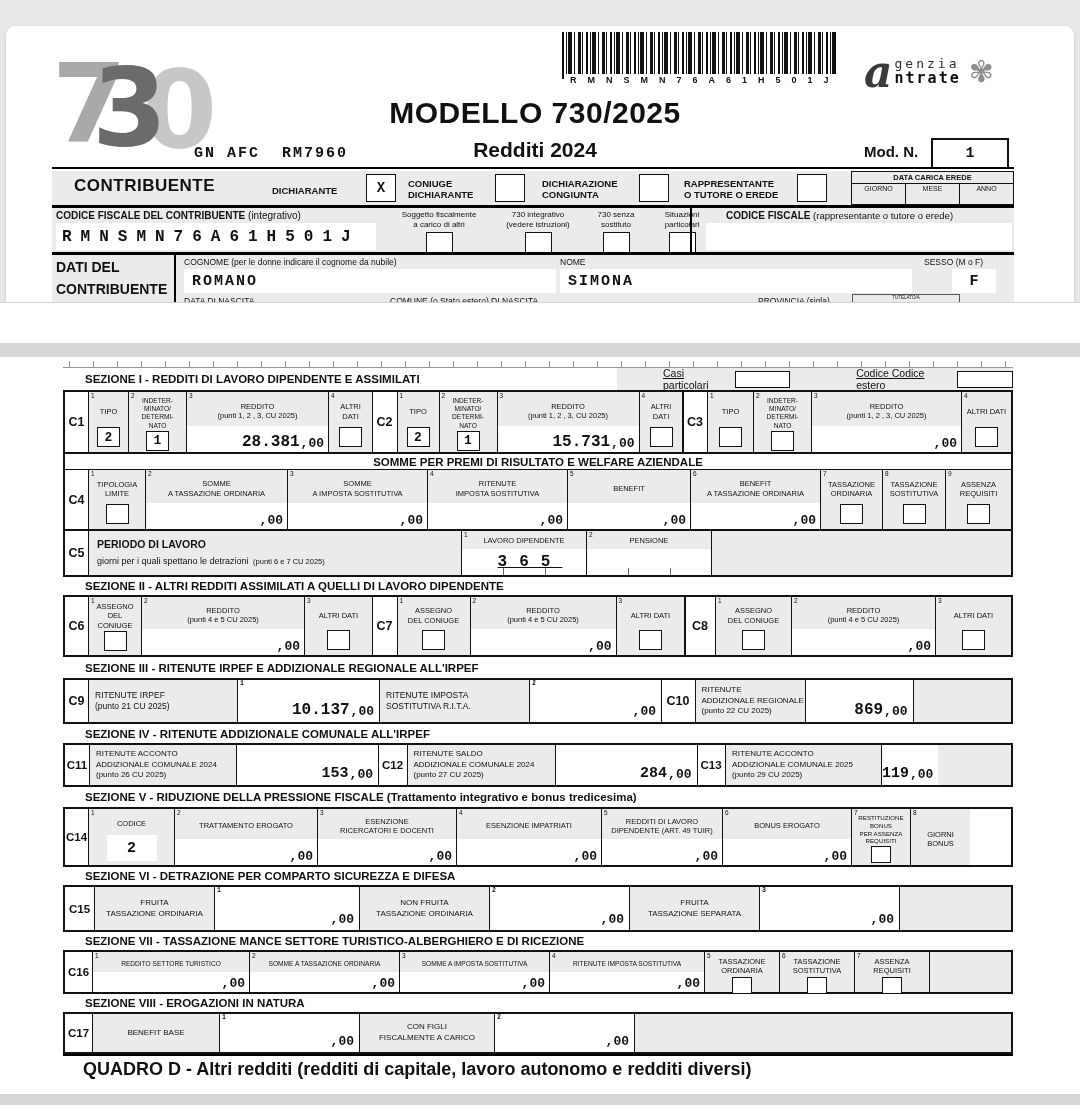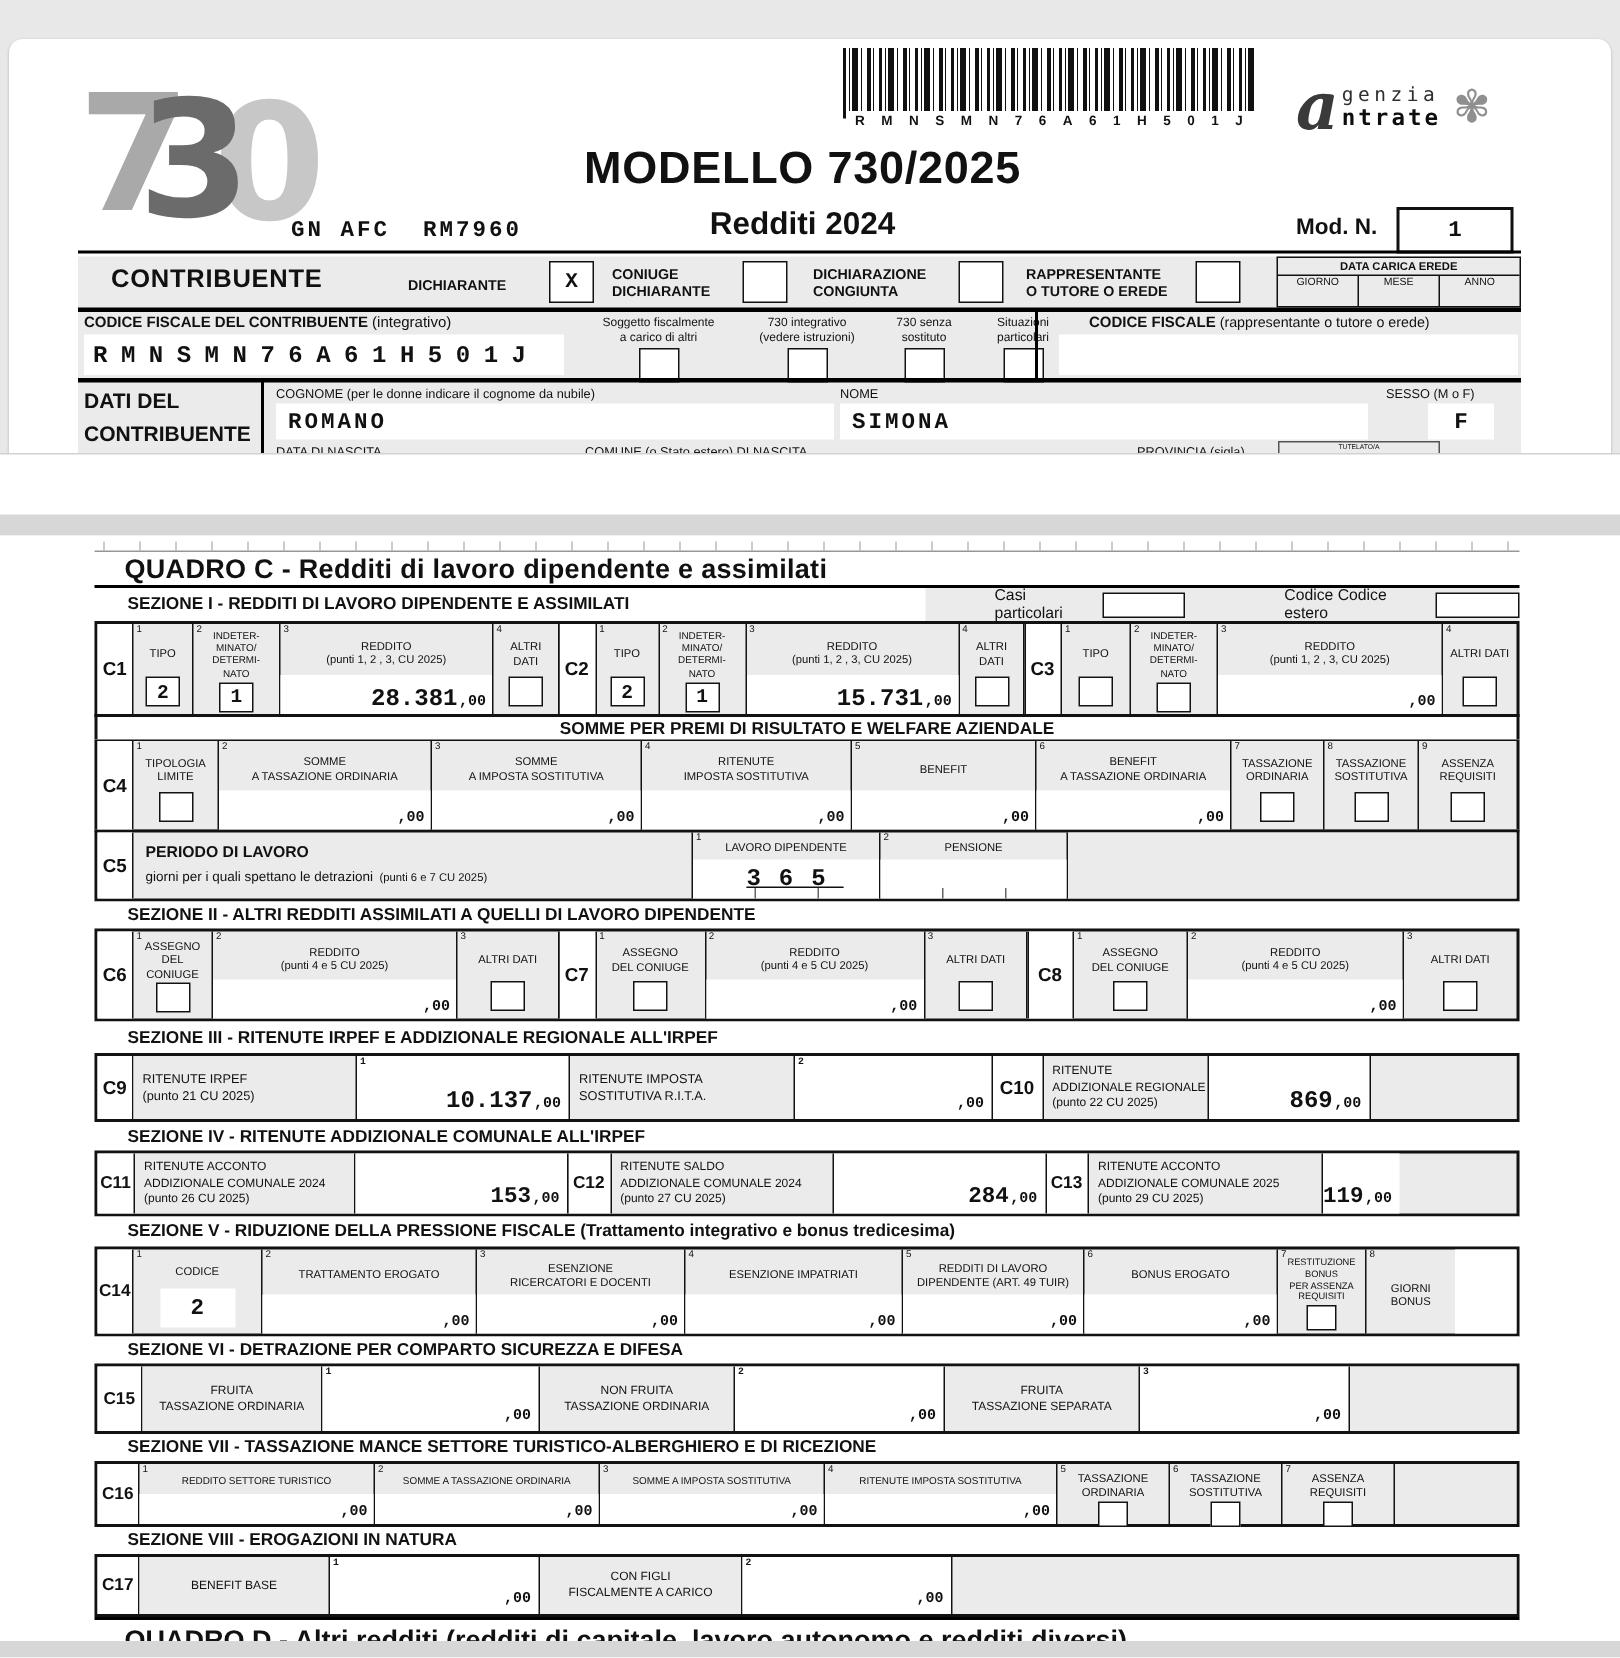--- a/index.html
+++ b/index.html
@@ -83,36 +83,36 @@
   .tutelato{left:846px;top:268px;width:106px;height:12px;border:1px solid #555;font-size:4.5px;display:flex;align-items:flex-start;justify-content:center;background:#ebebeb;}
 
   
   .margin-text{position:absolute;left:24px;top:655px;height:445px;writing-mode:vertical-rl;transform:rotate(180deg);font-size:8px;color:#222;white-space:pre;display:flex;align-items:center;}
   .form2{position:absolute;left:63px;top:0;width:950px;}
   .comb{height:10px;border-bottom:1px solid #979797;background-image:repeating-linear-gradient(90deg,#979797 0 1px,transparent 1px 24px);background-size:24px 6px;background-repeat:repeat-x;background-position:6px bottom;}
   .qtitle{height:24px;background:#fff;font-weight:bold;font-size:18px;display:flex;align-items:flex-end;padding-left:20px;border-bottom:2.5px solid #000;box-sizing:border-box;letter-spacing:.2px;}
   .qdtitle{height:24px;background:#fff;font-weight:bold;font-size:18px;display:flex;align-items:flex-start;padding-left:20px;padding-top:3px;border-top:2.5px solid #000;box-sizing:border-box;}
   .sez{background:#fff;display:flex;align-items:center;font-weight:bold;font-size:11.5px;padding-left:22px;box-sizing:border-box;}
   .sez1{padding-right:0;}
-  .sez1-right{margin-left:auto;height:100%;width:396px;background:#ebebeb;display:flex;align-items:center;font-weight:normal;font-size:10.5px;}
+  .sez1-right{margin-left:auto;height:100%;width:396px;background:#ebebeb;display:flex;align-items:center;font-weight:normal;font-size:10.5px;text-decoration:underline;}
   .sbox{width:56px;height:15px;background:#fff;border:1.5px solid #111;margin-left:5px;}
   .row{display:flex;background:#ebebeb;border:2px solid #121212;box-sizing:border-box;}
   .row.joined{margin-top:-2px;}
   .banner{display:flex;align-items:center;justify-content:center;background:#fff;border:2px solid #121212;border-bottom:none;margin-top:-2px;font-weight:bold;font-size:11.5px;box-sizing:border-box;}
   .id{display:flex;align-items:center;justify-content:center;font-weight:bold;font-size:12.5px;background:#fff;border-right:1.5px solid #121212;flex:0 0 auto;box-sizing:border-box;}
   .cell{position:relative;flex:0 0 auto;border-right:1.5px solid #121212;display:flex;flex-direction:column;box-sizing:border-box;}
   .cell.grow{flex:1 1 auto;}
   .cell:last-child{border-right:none;}
   .n{position:absolute;top:1px;left:2px;font-size:6.5px;line-height:1;}
   .lbl{flex:1;display:flex;align-items:center;justify-content:center;text-align:center;font-size:7.5px;line-height:1.25;white-space:pre-line;padding:5px 2px 1px;}
   .lbl.tiny{font-size:6.6px;}
   .amt{height:24px;background:#fff;display:flex;align-items:flex-end;justify-content:flex-end;padding:0 4px 2px 0;font-family:"Liberation Mono",monospace;font-weight:bold;font-size:15px;line-height:1;}
   .amt.big{font-size:16px;}
   .amt.sm{height:18px;font-size:13px;}
-  .cents{font-size:10px;font-weight:bold;margin-left:1px;}
+  .cents{font-size:13px;font-weight:bold;margin-left:1px;}
   .cbox{width:23px;height:20px;background:#fff;border:1.5px solid #121212;align-self:center;margin-bottom:5px;display:flex;align-items:center;justify-content:center;font-family:"Liberation Mono",monospace;font-weight:bold;font-size:13px;flex:0 0 auto;box-sizing:border-box;}
   .cbox.small{width:20px;height:17px;margin-bottom:3px;}
   .lcell{background:#ebebeb;font-size:8.5px;line-height:1.35;display:flex;flex-direction:column;justify-content:center;padding-left:6px;border-right:1.5px solid #121212;white-space:pre-line;flex:0 0 auto;box-sizing:border-box;}
   .vcell{position:relative;background:#fff;border-right:1.5px solid #121212;display:flex;align-items:flex-end;justify-content:flex-end;padding:0 5px 4px 0;font-family:"Liberation Mono",monospace;font-weight:bold;font-size:15px;line-height:1;flex:0 0 auto;box-sizing:border-box;}
   .filler{background:#ebebeb;flex:1 1 auto;}
   .info-main{font-weight:bold;font-size:10.5px;}
   .info-sub{font-size:9px;}
   .info-note{font-size:7.5px;}
   .days{position:relative;height:26px;background:#fff;display:flex;align-items:center;justify-content:center;font-family:"Liberation Mono",monospace;font-weight:bold;font-size:16px;letter-spacing:12px;padding-left:12px;text-decoration:underline;}
   .tick{position:absolute;bottom:0;width:1px;height:7px;background:#666;}
@@ -215,21 +215,20 @@
   </div>
 
   <div class="page1ext"></div>
   <div class="band-mid"></div>
 
   <div class="page2">
     <div class="margin-text"></div>
 
     <div class="form2">
       <div class="comb"></div>
-      <div class="qtitle">QUADRO C - Redditi di lavoro dipendente e assimilati</div>
 
       <div class="sez sez1" style="height:22px;">
         <span>SEZIONE I -  REDDITI DI LAVORO DIPENDENTE E ASSIMILATI</span>
         <span class="sez1-right">
           <span style="margin-left:46px;">Casi particolari</span>
           <span class="sbox"></span>
           <span style="margin-left:66px;">Codice Codice estero</span>
           <span class="sbox"></span>
         </span>
       </div>

